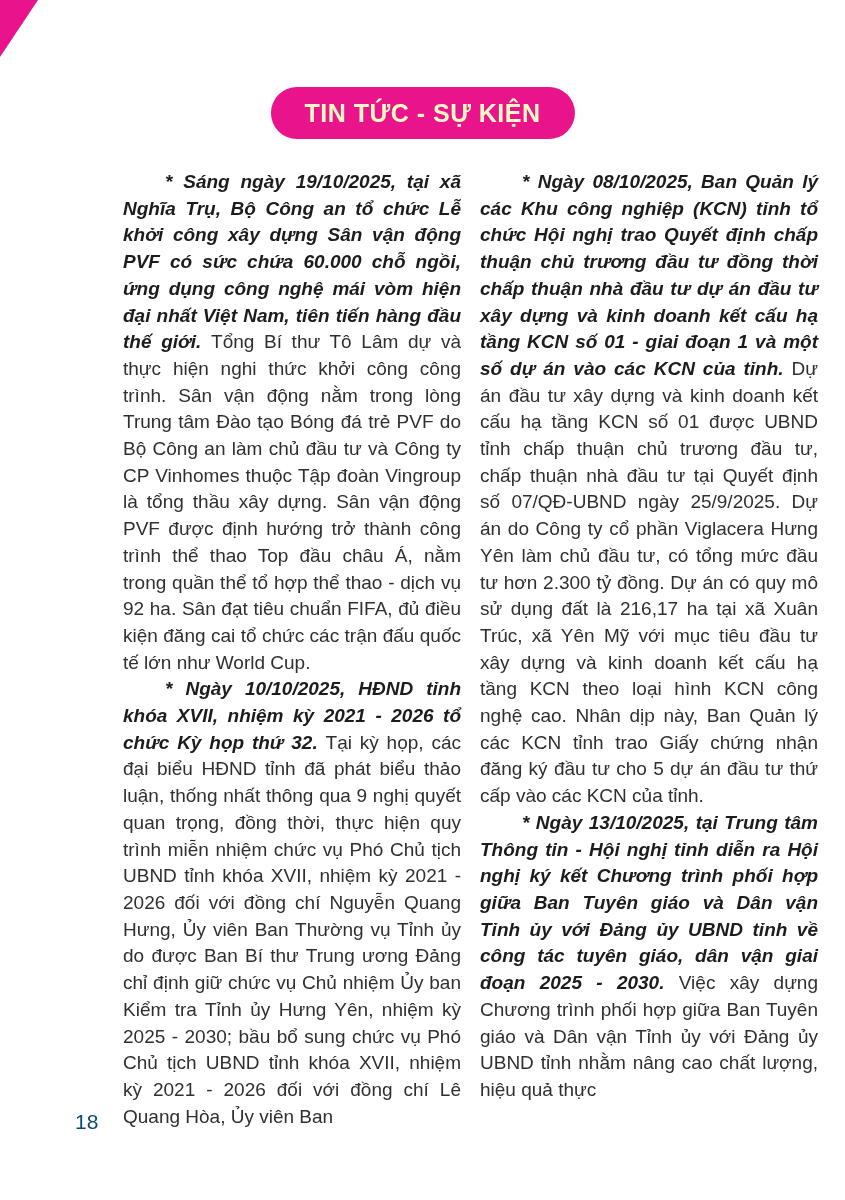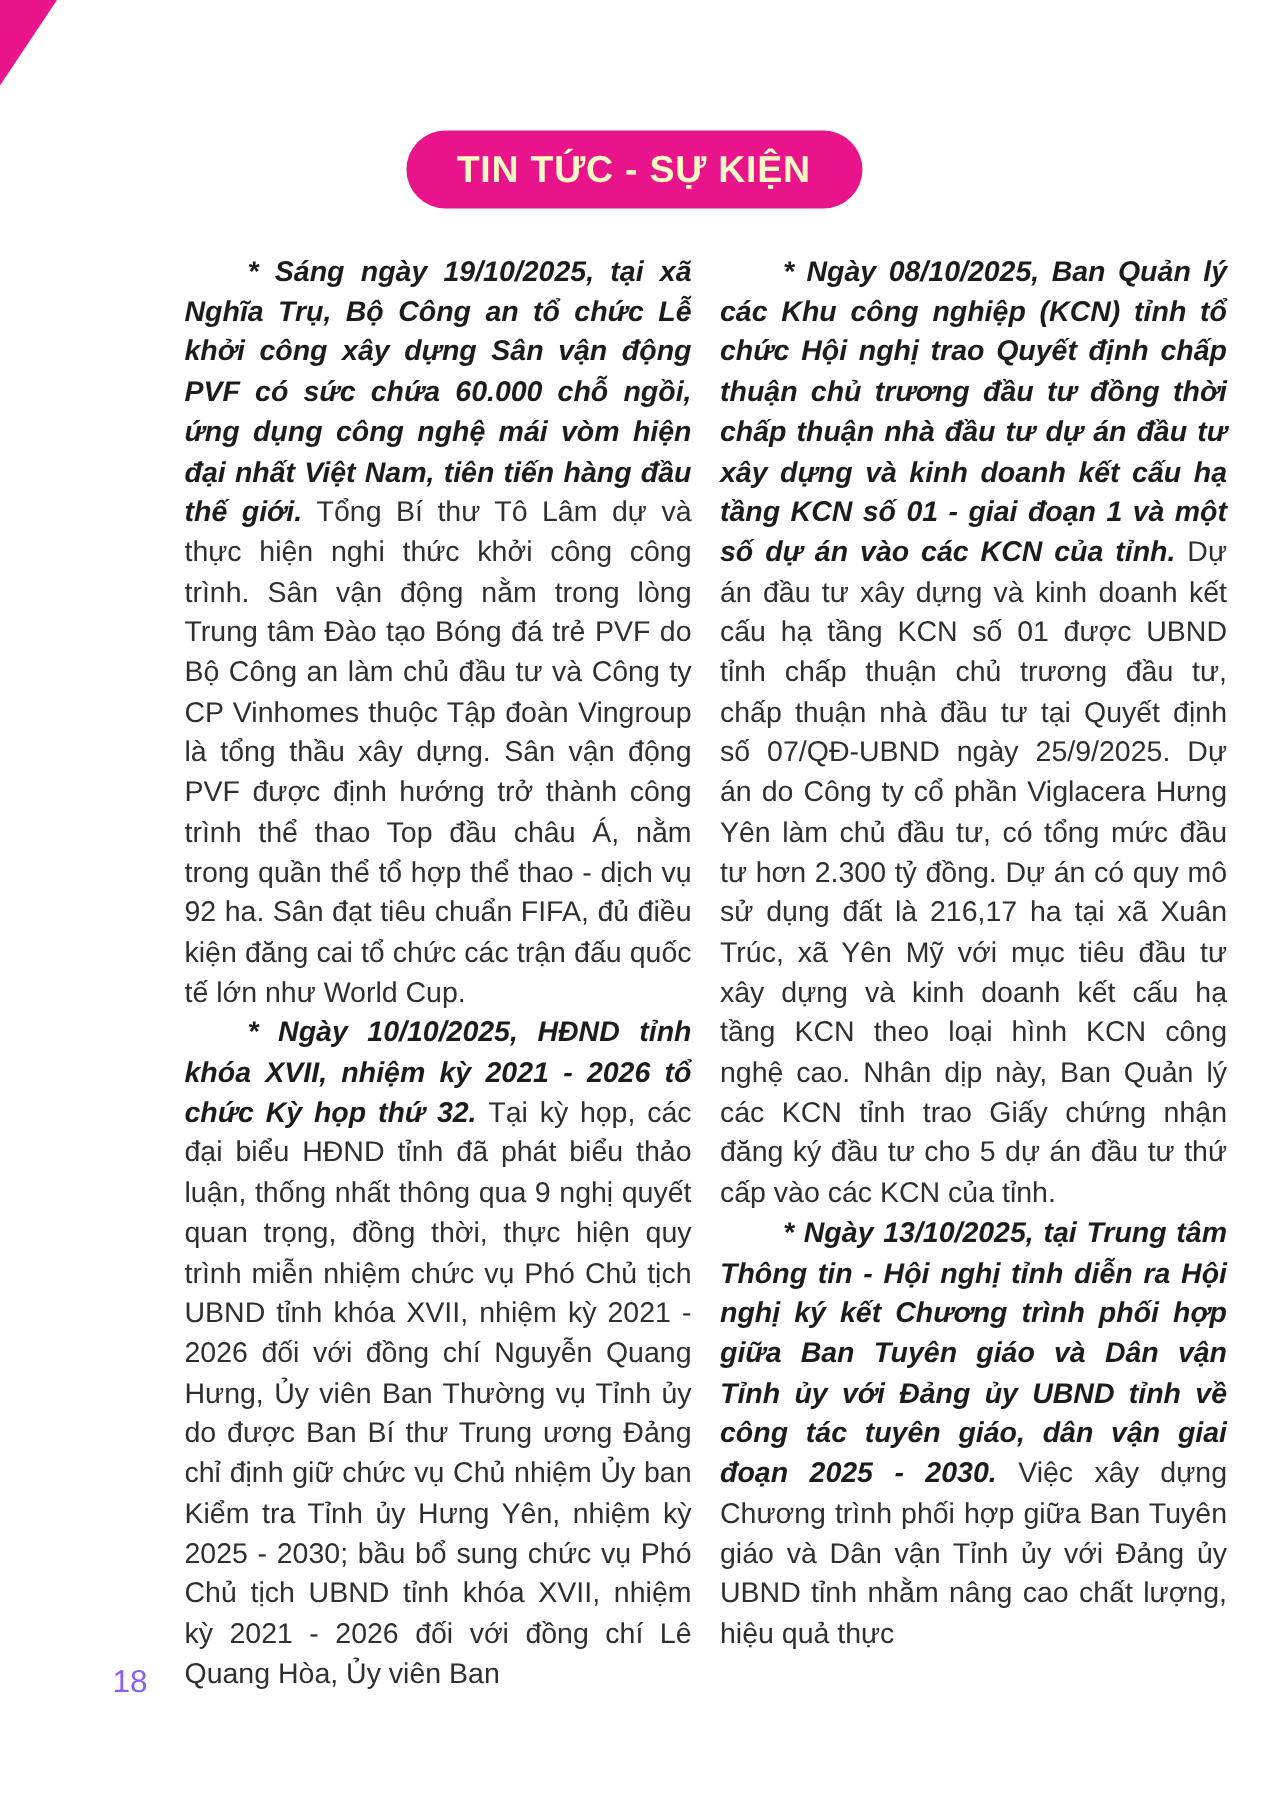--- a/index.html
+++ b/index.html
@@ -70,21 +70,21 @@
   .para .lead {
     font-weight: bold;
     font-style: italic;
     color: #1c1c1c;
   }
   .page-number {
     position: absolute;
     left: 75px;
     top: 1110px;
     font-size: 21px;
-    color: #8b5cf6;
+    color: #0c4a6e;
   }
 </style>
 </head>
 <body>
 
 <div class="page">
 
   <div class="corner-triangle"></div>
 
   <div class="badge">

